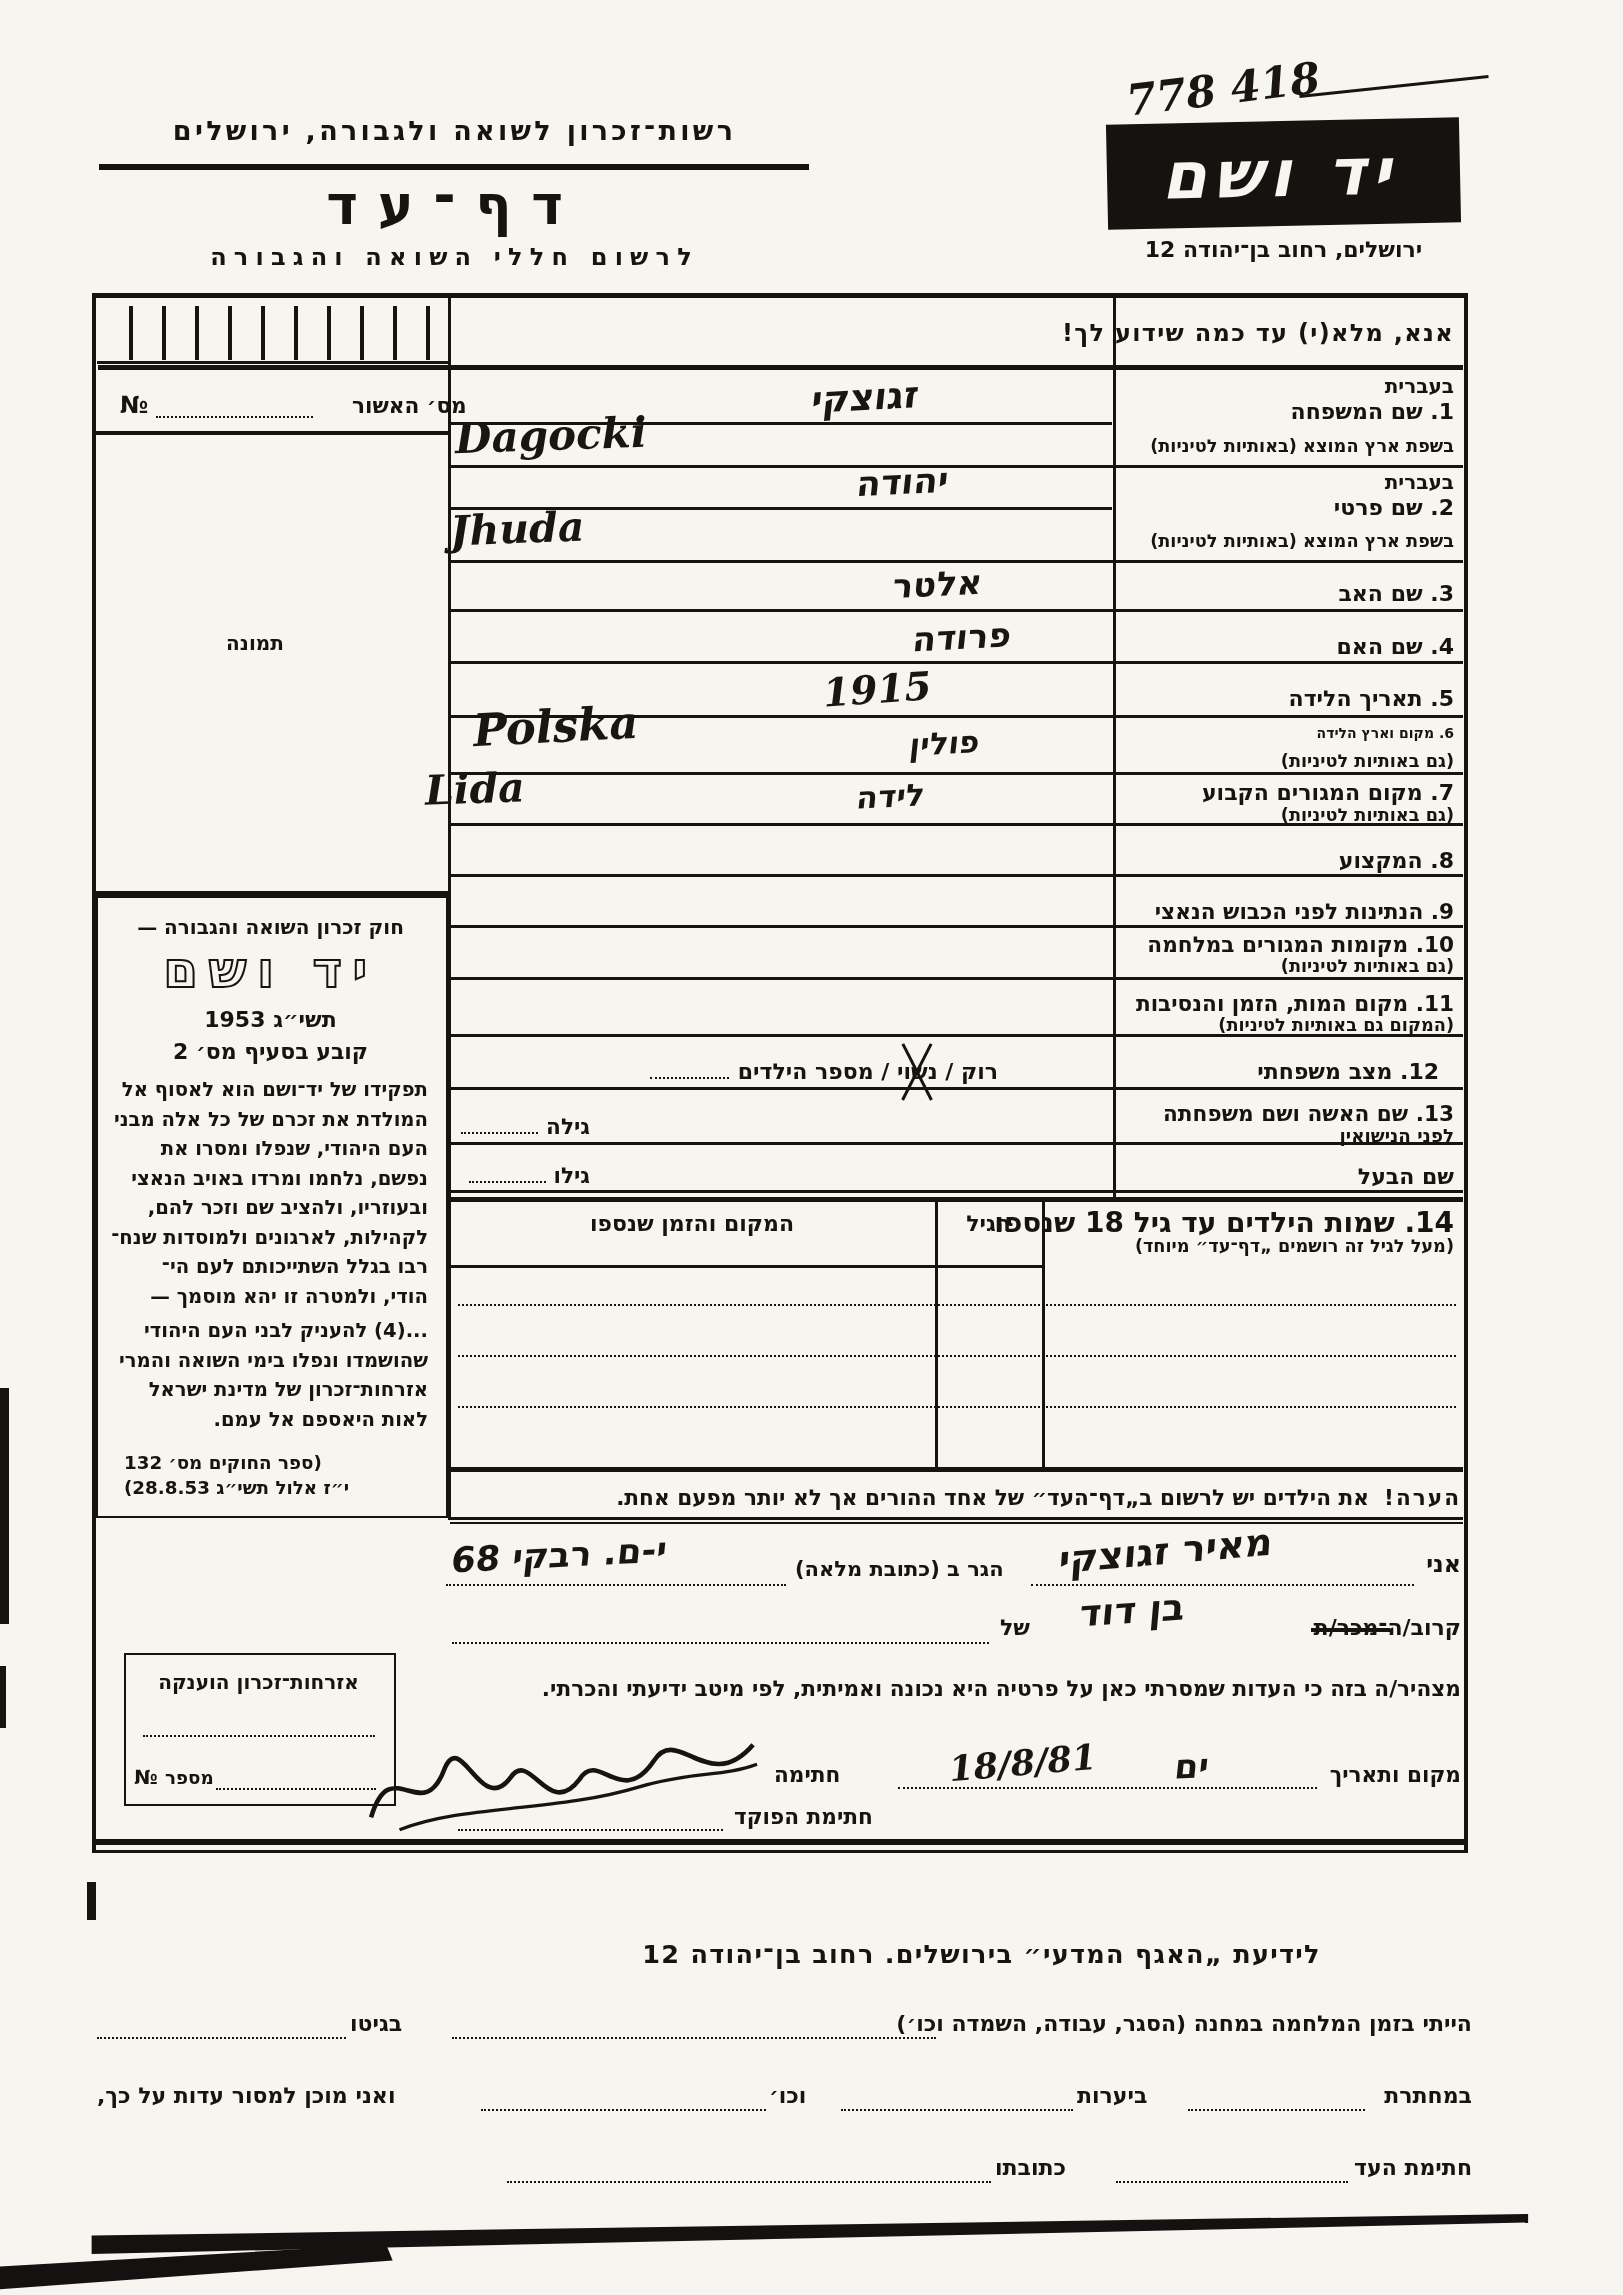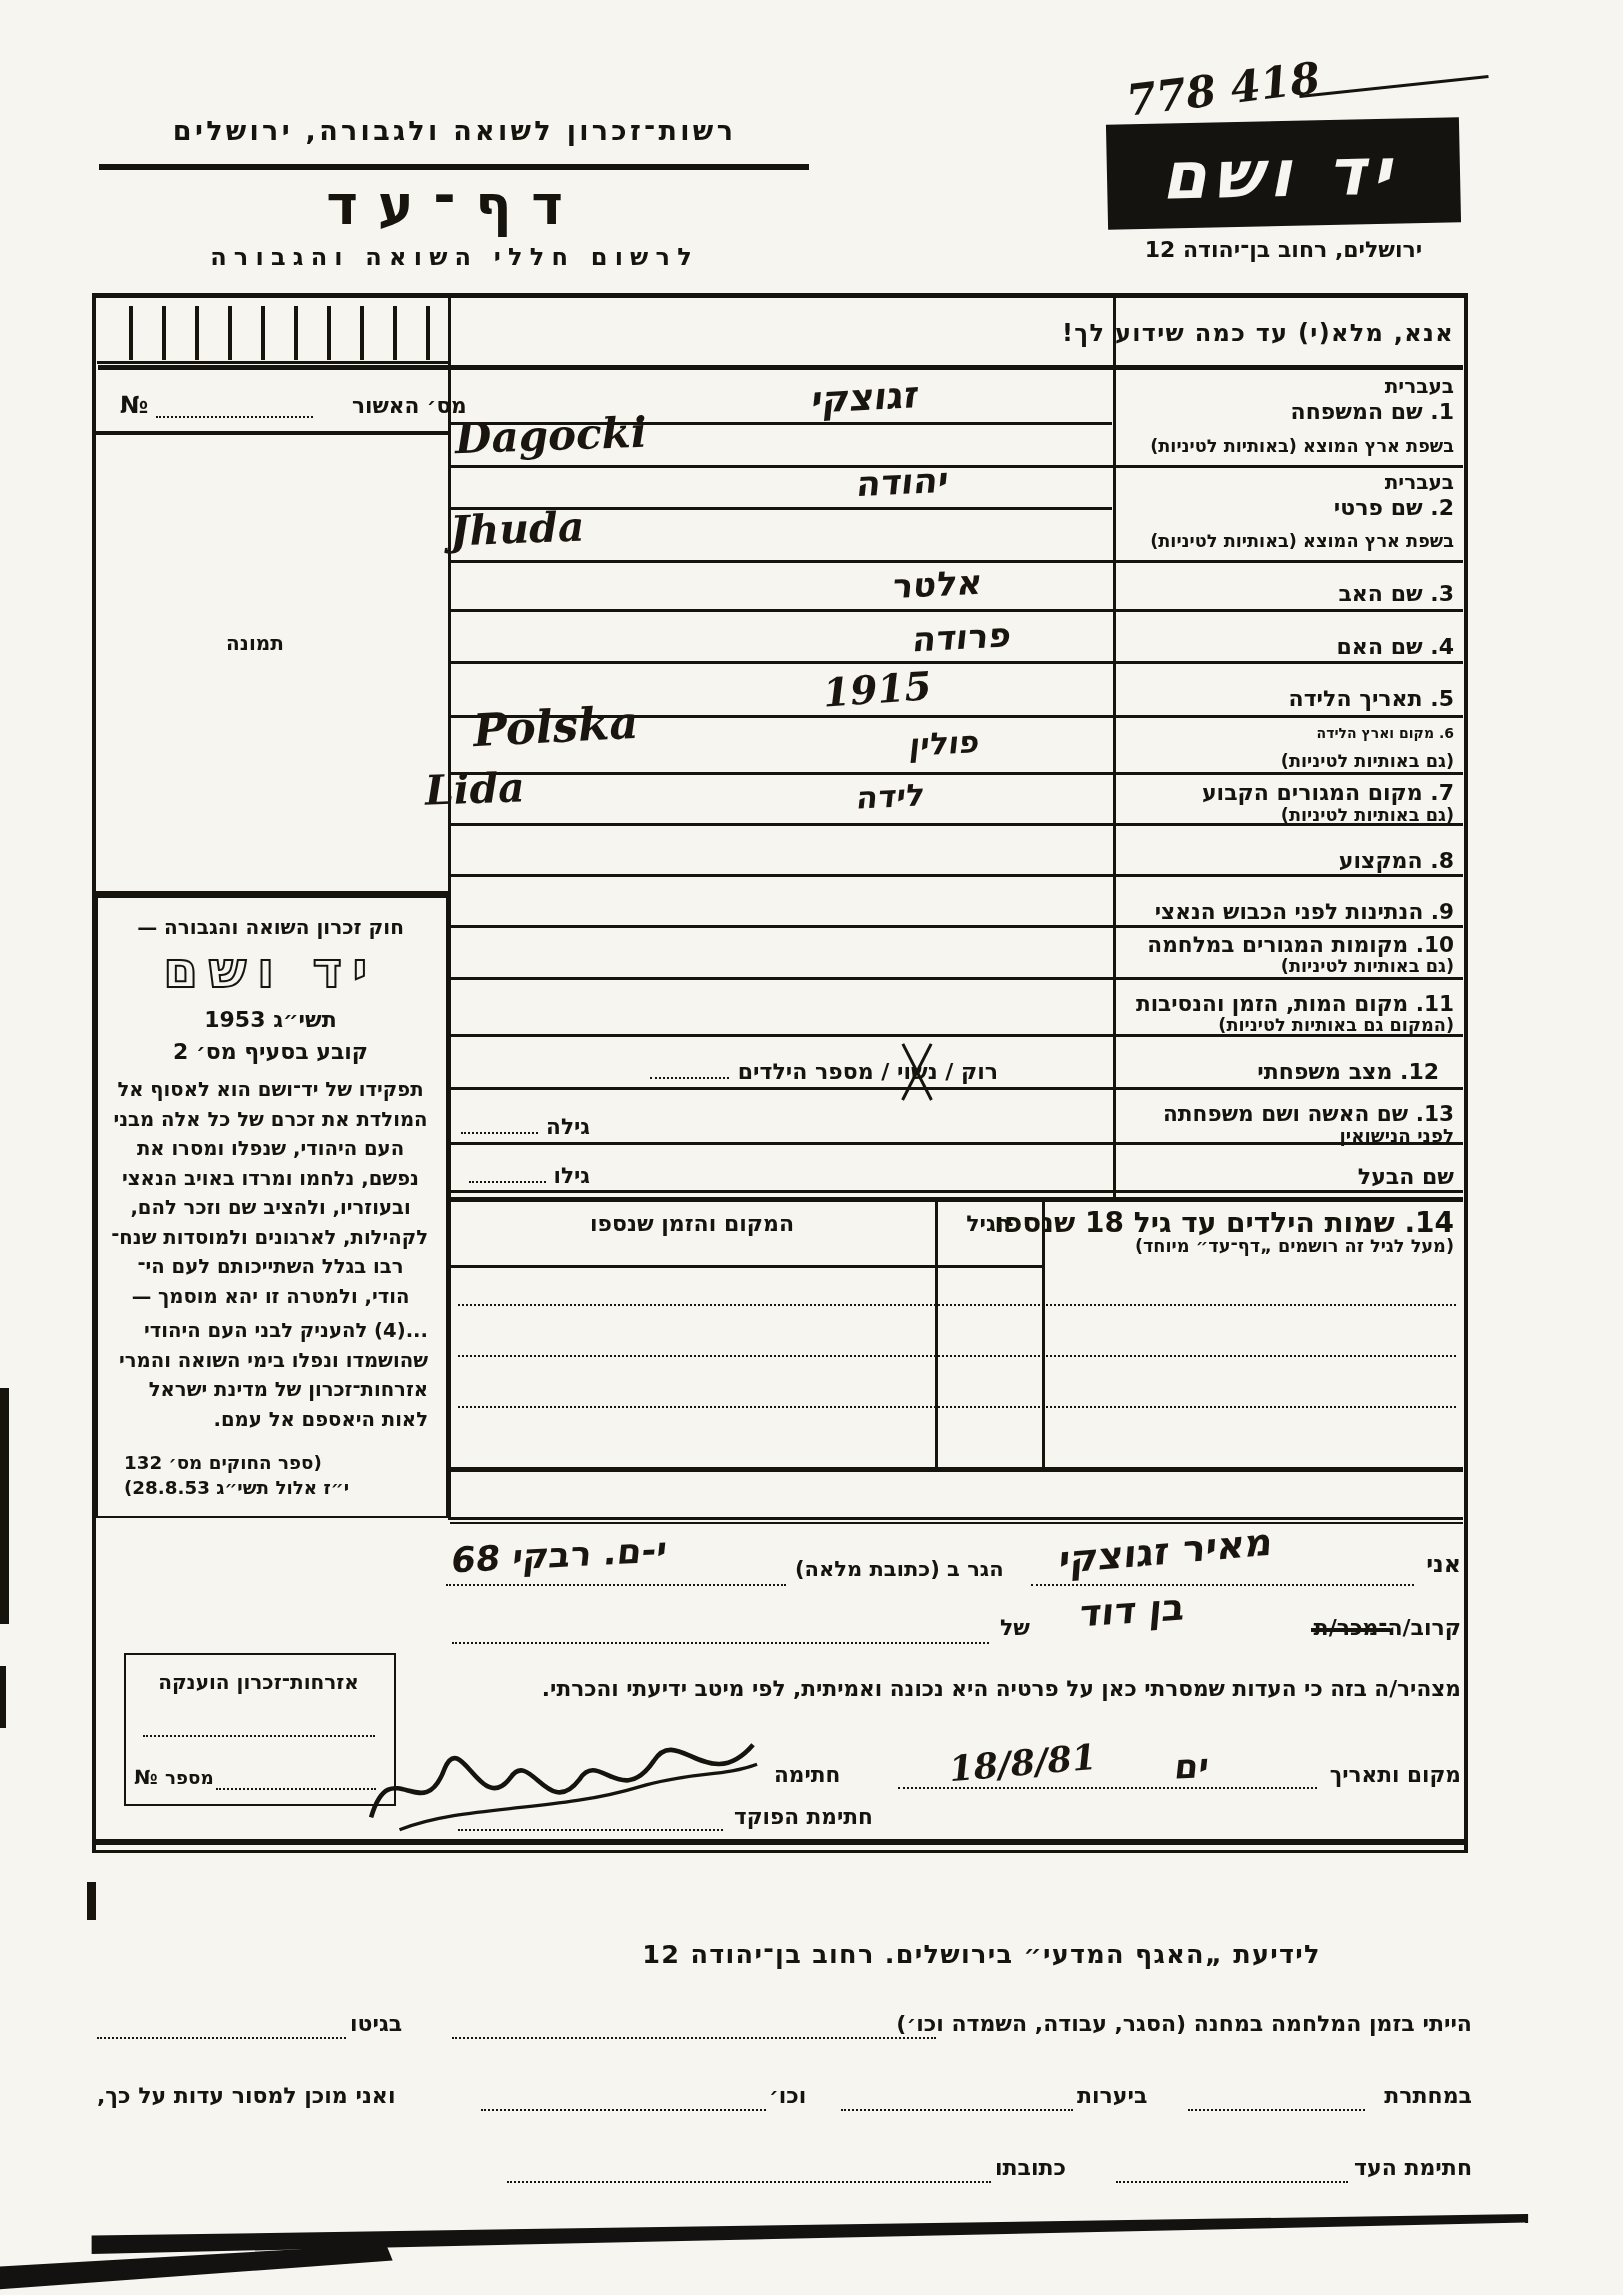--- a/index.html
+++ b/index.html
@@ -66,21 +66,21 @@
   <div class="r" style="left:96px;top:431px;width:352px;height:3.9px;"></div>
 
   <div class="t rtl ctr" style="left:183px;top:631px;width:144px;font-size:20px;">תמונה</div>
   <div class="r" style="left:96px;top:891px;width:352px;height:4.6px;"></div>
 
   <div class="lawbox" style="left:96px;top:896px;width:348px;height:618px;"></div>
   <div class="t rtl ctr" style="left:105px;top:915px;width:331px;font-size:20px;">חוק זכרון השואה והגבורה —</div>
   <div class="t rtl ctr outline" style="left:105px;top:941px;width:331px;font-size:50px;letter-spacing:10.5px;">יד ושם</div>
   <div class="t rtl ctr" style="left:105px;top:1007px;width:331px;font-size:22px;">תשי״ג 1953</div>
   <div class="t rtl ctr" style="left:105px;top:1039px;width:331px;font-size:22px;">קובע בסעיף מס׳ 2</div>
-  <div style="position:absolute;left:113px;top:1075px;width:315px;text-align:center;">
+  <div style="position:absolute;left:113px;top:1075px;width:315px;">
     <div class="t rtl" style="position:static;font-size:19.6px;line-height:29.5px;">תפקידו של יד־ושם הוא לאסוף אל</div>
     <div class="t rtl" style="position:static;font-size:19.6px;line-height:29.5px;">המולדת את זכרם של כל אלה מבני</div>
     <div class="t rtl" style="position:static;font-size:19.6px;line-height:29.5px;">העם היהודי, שנפלו ומסרו את</div>
     <div class="t rtl" style="position:static;font-size:19.6px;line-height:29.5px;">נפשם, נלחמו ומרדו באויב הנאצי</div>
     <div class="t rtl" style="position:static;font-size:19.6px;line-height:29.5px;">ובעוזריו, ולהציב שם וזכר להם,</div>
     <div class="t rtl" style="position:static;font-size:19.6px;line-height:29.5px;">לקהילות, לארגונים ולמוסדות שנח־</div>
     <div class="t rtl" style="position:static;font-size:19.6px;line-height:29.5px;">רבו בגלל השתייכותם לעם הי־</div>
     <div class="t rtl" style="position:static;font-size:19.6px;line-height:29.5px;">הודי, ולמטרה זו יהא מוסמך —</div>
   </div>
   <div style="position:absolute;left:113px;top:1316px;width:315px;">
@@ -192,20 +192,23 @@
   <div class="r" style="left:935px;top:1197px;width:2.6px;height:271px;"></div>
   <div class="r" style="left:1042px;top:1197px;width:2.6px;height:271px;"></div>
   <div class="t rtl ctr" style="left:450px;top:1211px;width:484px;font-size:22px;">המקום והזמן שנספו</div>
   <div class="t rtl ctr" style="left:935px;top:1211px;width:107px;font-size:22px;">הגיל</div>
   <div class="r" style="left:450px;top:1265px;width:592px;height:2.6px;"></div>
   <div class="d" style="left:458px;top:1304px;width:998px;"></div>
   <div class="d" style="left:458px;top:1355px;width:998px;"></div>
   <div class="d" style="left:458px;top:1406px;width:998px;"></div>
   <div class="r" style="left:450px;top:1467px;width:1013px;height:5.2px;"></div>
 
+  <div class="t rtl" style="right:162px;top:1485px;font-size:21.6px;">
+    <span style="letter-spacing:2px;">הערה!</span>&nbsp;&nbsp;<span>את הילדים יש לרשום ב„דף־העד״ של אחד ההורים אך לא יותר מפעם אחת.</span>
+  </div>
   <div class="r" style="left:450px;top:1517px;width:1013px;height:2.6px;"></div>
   <div class="r" style="left:450px;top:1522px;width:1013px;height:2px;"></div>
 
   <div class="t rtl" style="right:162px;top:1550px;font-size:23.6px;">אני</div>
   <div class="hwh" style="left:1060px;top:1529px;font-size:38px;transform:skewX(-9deg) rotate(-5deg);">מאיר זגוצקי</div>
   <div class="t rtl" style="left:795px;top:1557px;font-size:21px;">הגר ב (כתובת מלאה)</div>
   <div class="hwh" style="left:452px;top:1535px;font-size:35px;transform:skewX(-9deg) rotate(-3deg);">י-ם. רבקי 68</div>
   <div class="d" style="left:1031px;top:1584px;width:383px;"></div>
   <div class="d" style="left:446px;top:1584px;width:340px;"></div>
 

